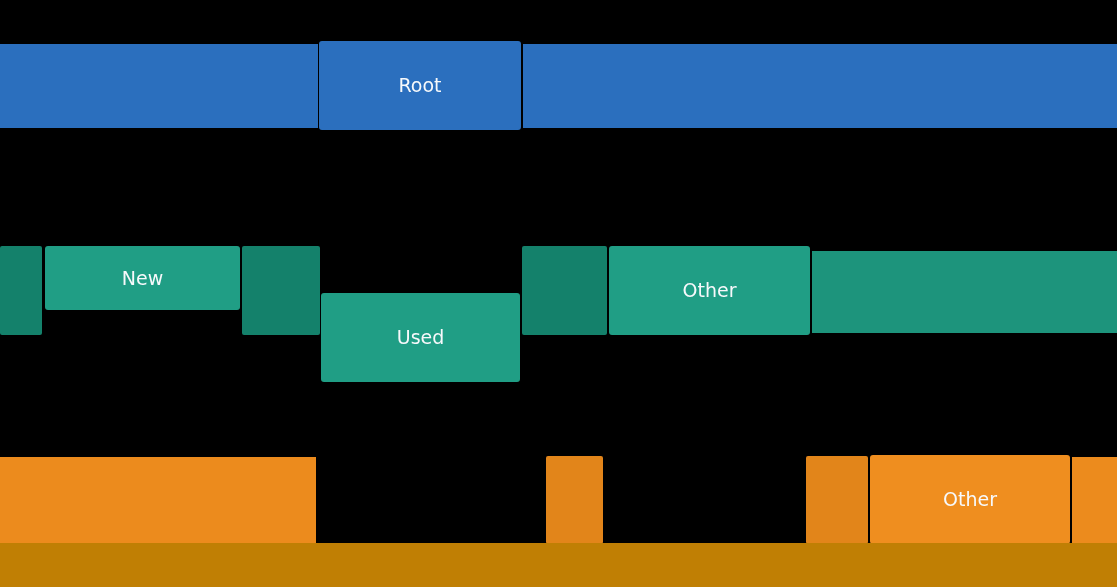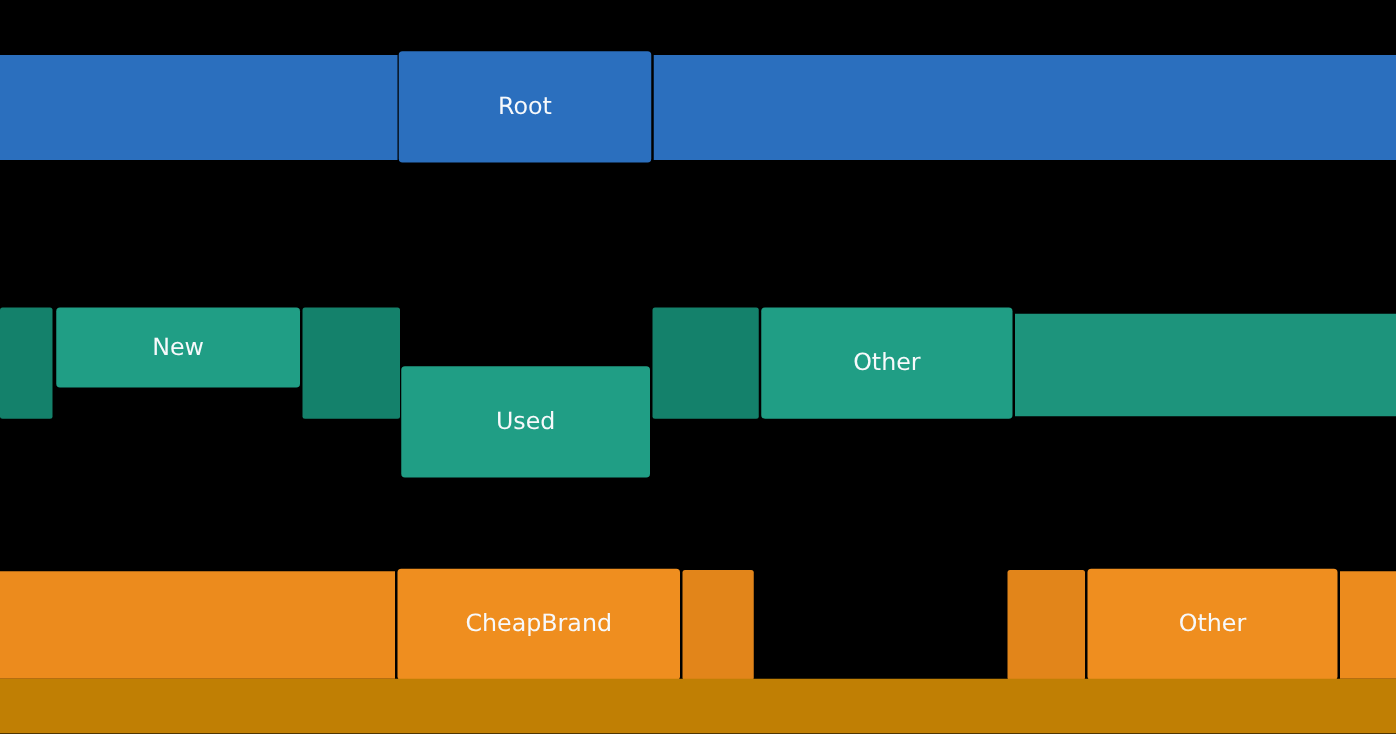--- a/index.html
+++ b/index.html
@@ -67,23 +67,20 @@
   <div class="seg node teal r2-used">
     <span>Used</span>
   </div>
   <div class="seg teal-dark dark r2-dark-c"></div>
   <div class="seg node teal r2-other">
     <span>Other</span>
   </div>
   <div class="seg teal-band r2-band-r"></div>
 
   <div class="seg orange-band r3-band-l"></div>
-  <div class="seg node orange r3-cheap">
-    <span>CheapBrand</span>
-  </div>
   <div class="seg orange-dark dark r3-dark-a"></div>
   <div class="seg orange-dark dark r3-dark-b"></div>
   <div class="seg node orange r3-other">
     <span>Other</span>
   </div>
   <div class="seg orange-band r3-band-r"></div>
 
   <div class="seg gold leaf-strip"></div>
 
 </div>

